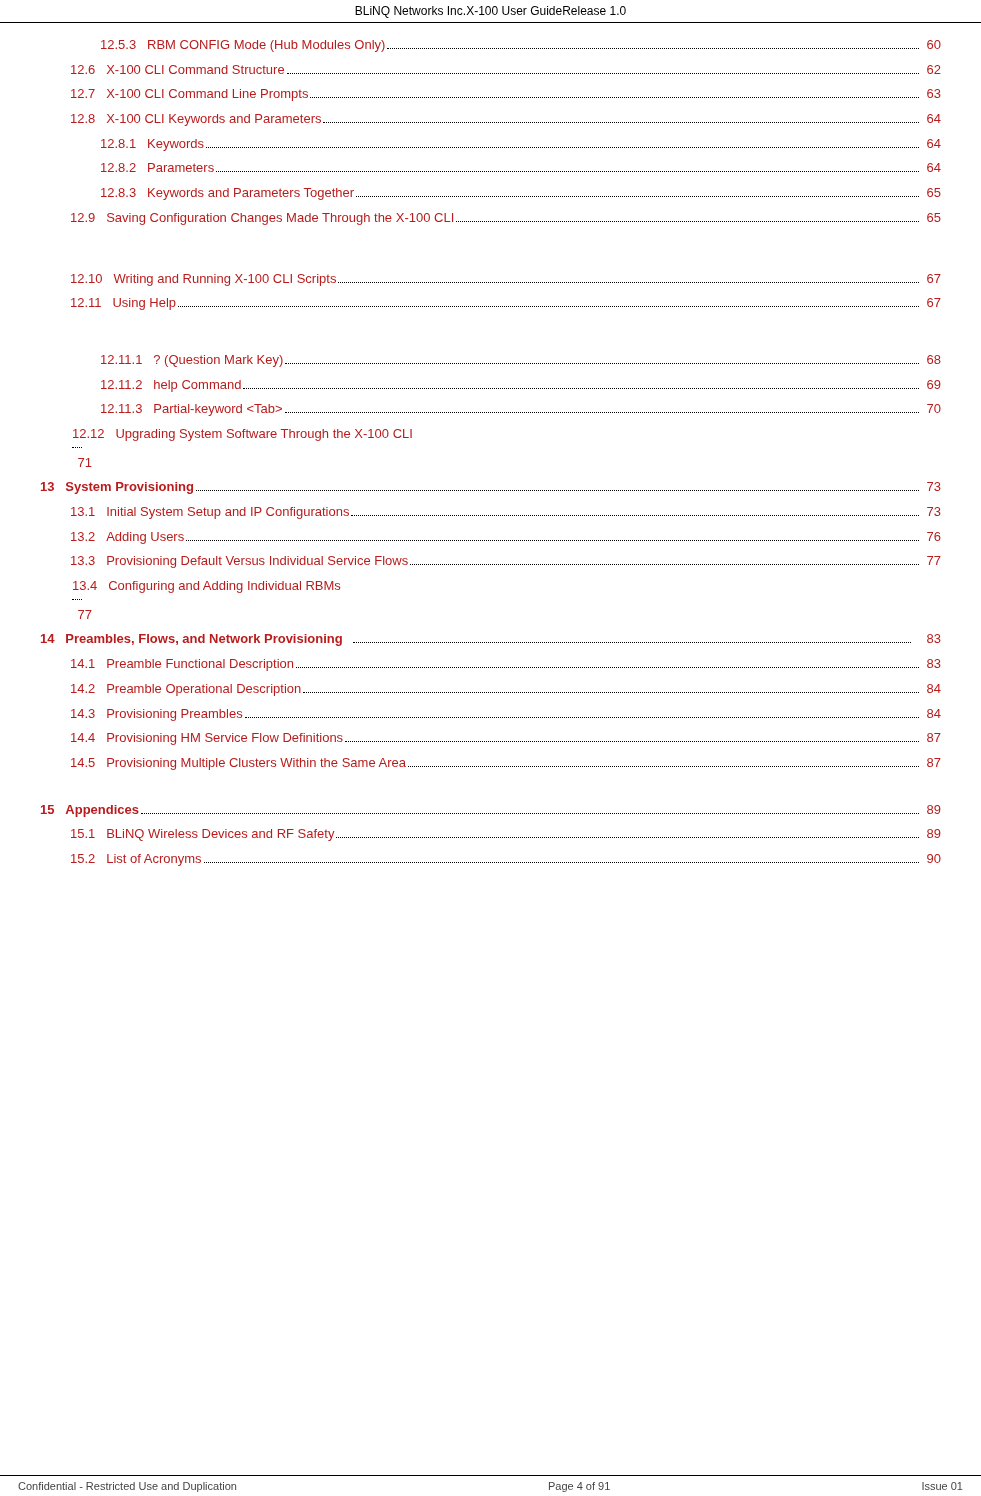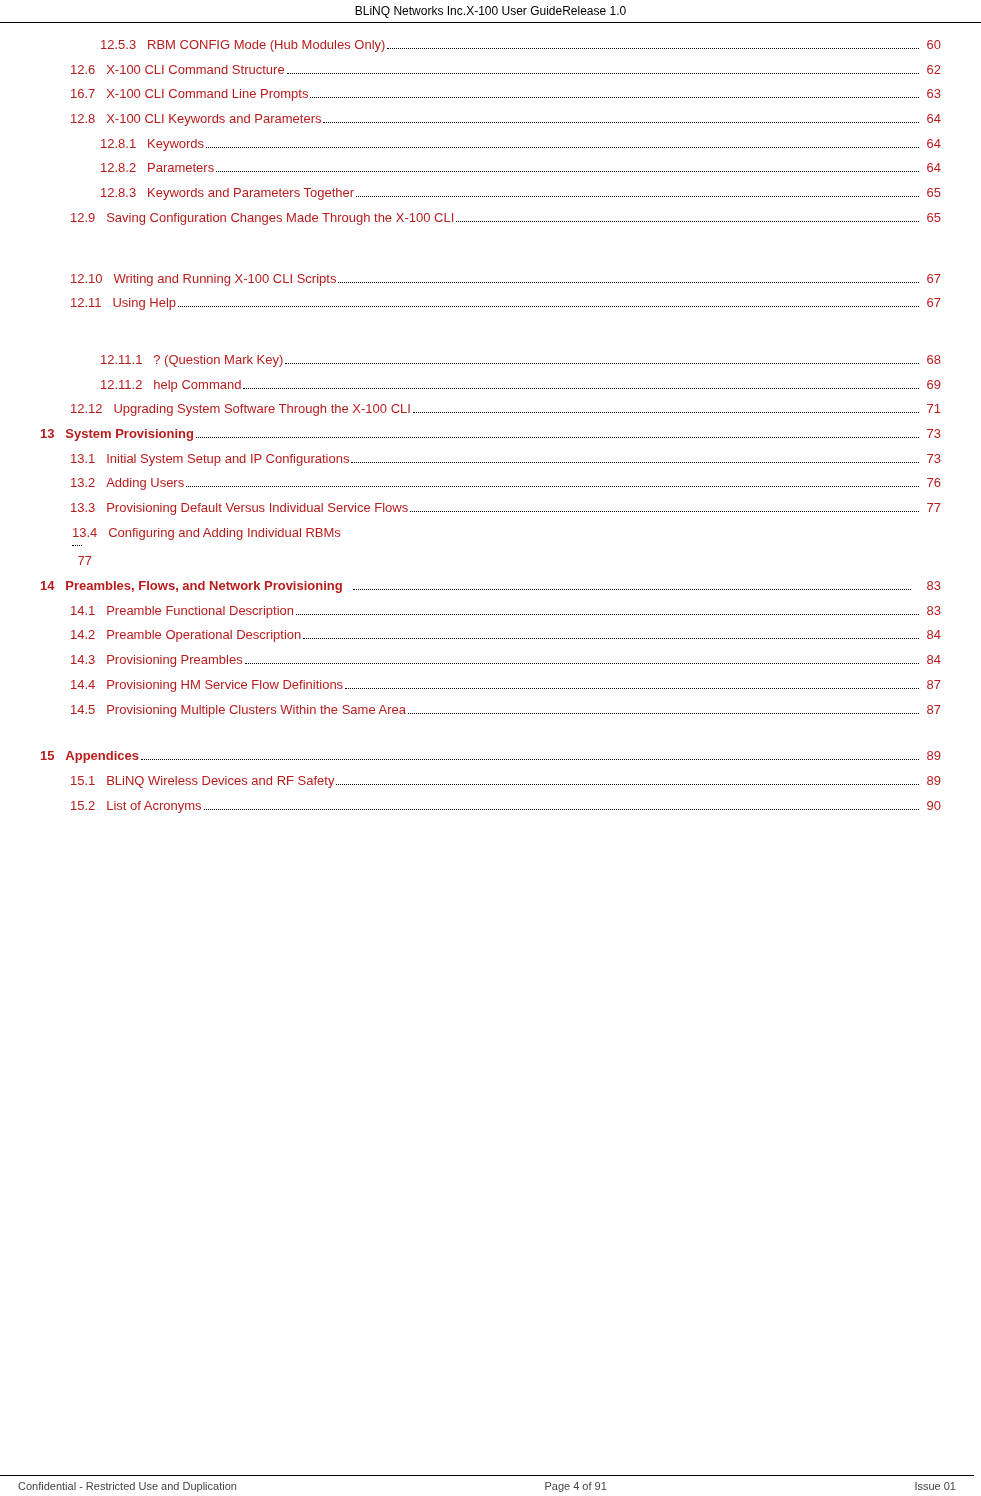--- a/index.html
+++ b/index.html
@@ -17,21 +17,21 @@
       justify-content: center;
       align-items: center;
       padding: 4px 18px;
       border-bottom: 1px solid #000;
       font-size: 12px;
     }
     .footer {
       position: absolute;
       bottom: 0;
       left: 0;
-      right: 7px;
+      right: 0;
       display: flex;
       justify-content: space-between;
       align-items: center;
       padding: 4px 18px;
       border-top: 1px solid #000;
       font-size: 11px;
       color: #444;
     }
     .toc-container {
       padding: 10px 40px 60px 40px;
@@ -75,21 +75,21 @@
       <span class="entry-text"><span>12.5.3</span><span>&nbsp;&nbsp;&nbsp;RBM CONFIG Mode (Hub Modules Only)</span></span>
       <div class="dots"></div>
       <span class="page-num">60</span>
     </div>
     <div class="toc-entry" style="padding-left: 30px;">
       <span class="entry-text"><span>12.6</span><span>&nbsp;&nbsp;&nbsp;X-100 CLI Command Structure</span></span>
       <div class="dots"></div>
       <span class="page-num">62</span>
     </div>
     <div class="toc-entry" style="padding-left: 30px;">
-      <span class="entry-text"><span>16.7</span><span>&nbsp;&nbsp;&nbsp;X-100 CLI Command Line Prompts</span></span>
+      <span class="entry-text"><span>12.7</span><span>&nbsp;&nbsp;&nbsp;X-100 CLI Command Line Prompts</span></span>
       <div class="dots"></div>
       <span class="page-num">63</span>
     </div>
     <div class="toc-entry" style="padding-left: 30px;">
       <span class="entry-text"><span>12.8</span><span>&nbsp;&nbsp;&nbsp;X-100 CLI Keywords and Parameters</span></span>
       <div class="dots"></div>
       <span class="page-num">64</span>
     </div>
     <div class="toc-entry" style="padding-left: 60px;">
       <span class="entry-text"><span>12.8.1</span><span>&nbsp;&nbsp;&nbsp;Keywords</span></span>
@@ -124,21 +124,26 @@
     <div class="toc-entry" style="padding-left: 60px; margin-top: 32px;">
       <span class="entry-text"><span>12.11.1</span><span>&nbsp;&nbsp;&nbsp;? (Question Mark Key)</span></span>
       <div class="dots"></div>
       <span class="page-num">68</span>
     </div>
     <div class="toc-entry" style="padding-left: 60px;">
       <span class="entry-text"><span>12.11.2</span><span>&nbsp;&nbsp;&nbsp;help Command</span></span>
       <div class="dots"></div>
       <span class="page-num">69</span>
     </div>
-    <div class="toc-entry" style="padding-left: 30px;">
+    <div class="toc-entry" style="padding-left: 60px;">
+      <span class="entry-text"><span>12.11.3</span><span>&nbsp;&nbsp;&nbsp;Partial-keyword &lt;Tab&gt;</span></span>
+      <div class="dots"></div>
+      <span class="page-num">70</span>
+    </div>
+    <div class="toc-entry" style="padding-left: 30px; flex-direction: column;">
       <span class="entry-text"><span>12.12</span><span>&nbsp;&nbsp;&nbsp;Upgrading System Software Through the X-100 CLI</span></span>
       <div class="dots"></div>
       <span class="page-num">71</span>
     </div>
     <div class="toc-entry bold-entry" style="padding-left: 0px;">
       <span class="entry-text"><span>13</span><span>&nbsp;&nbsp;&nbsp;System Provisioning</span></span>
       <div class="dots"></div>
       <span class="page-num">73</span>
     </div>
     <div class="toc-entry" style="padding-left: 30px;">

